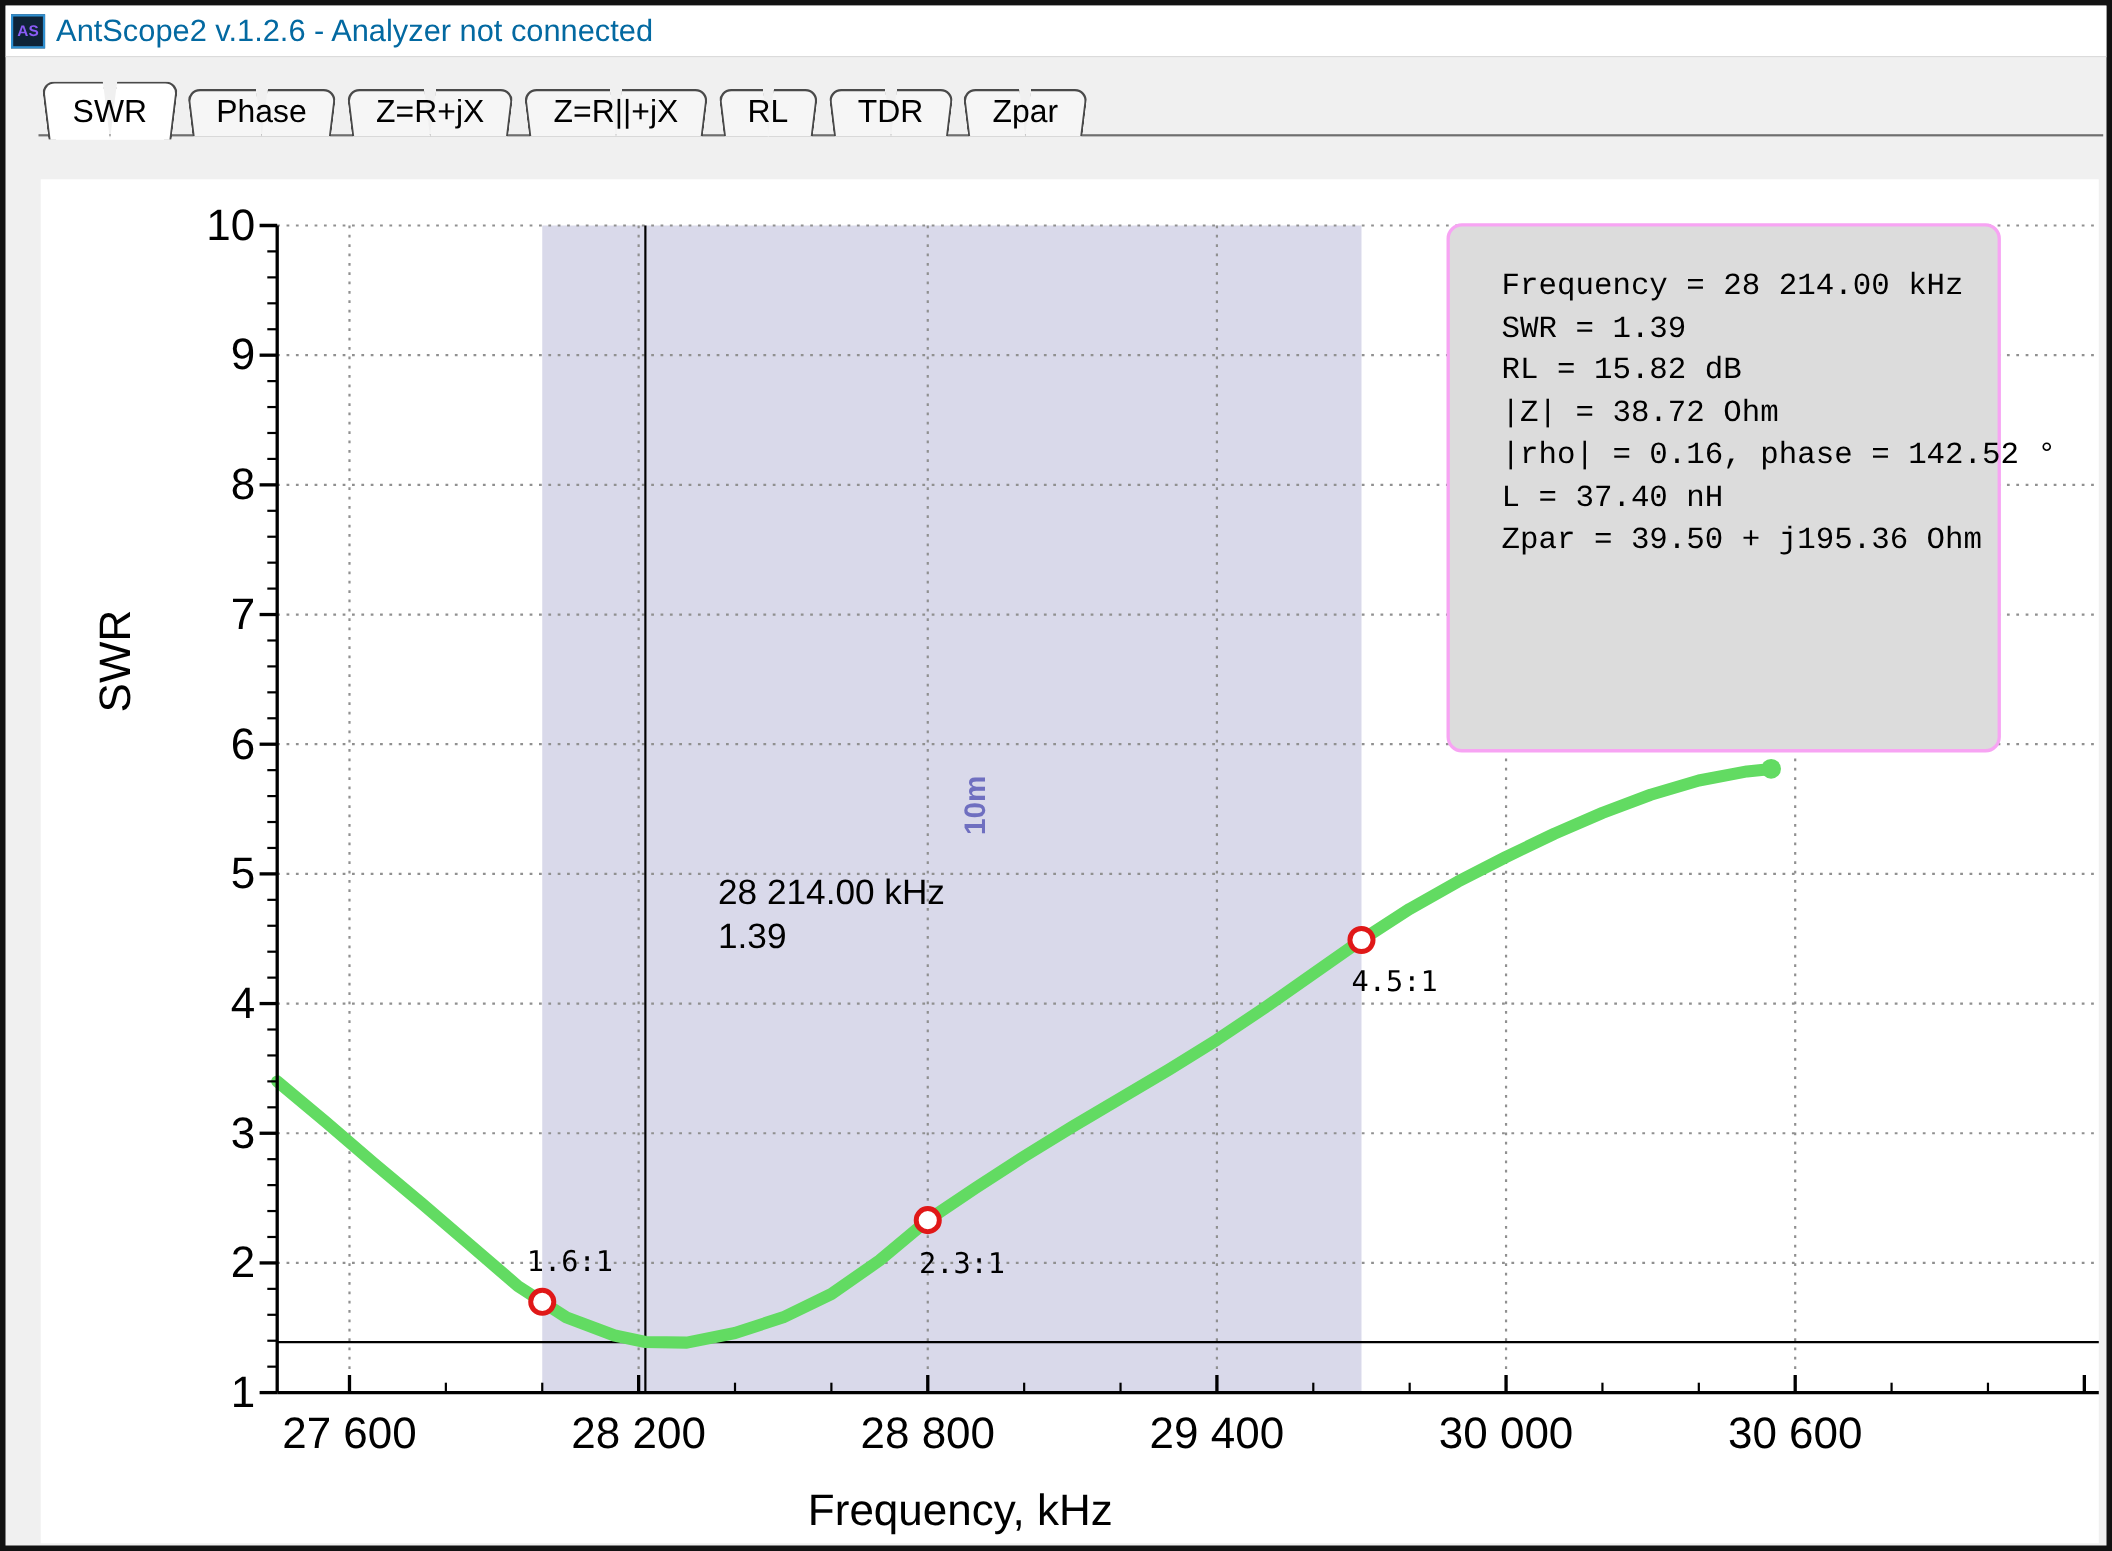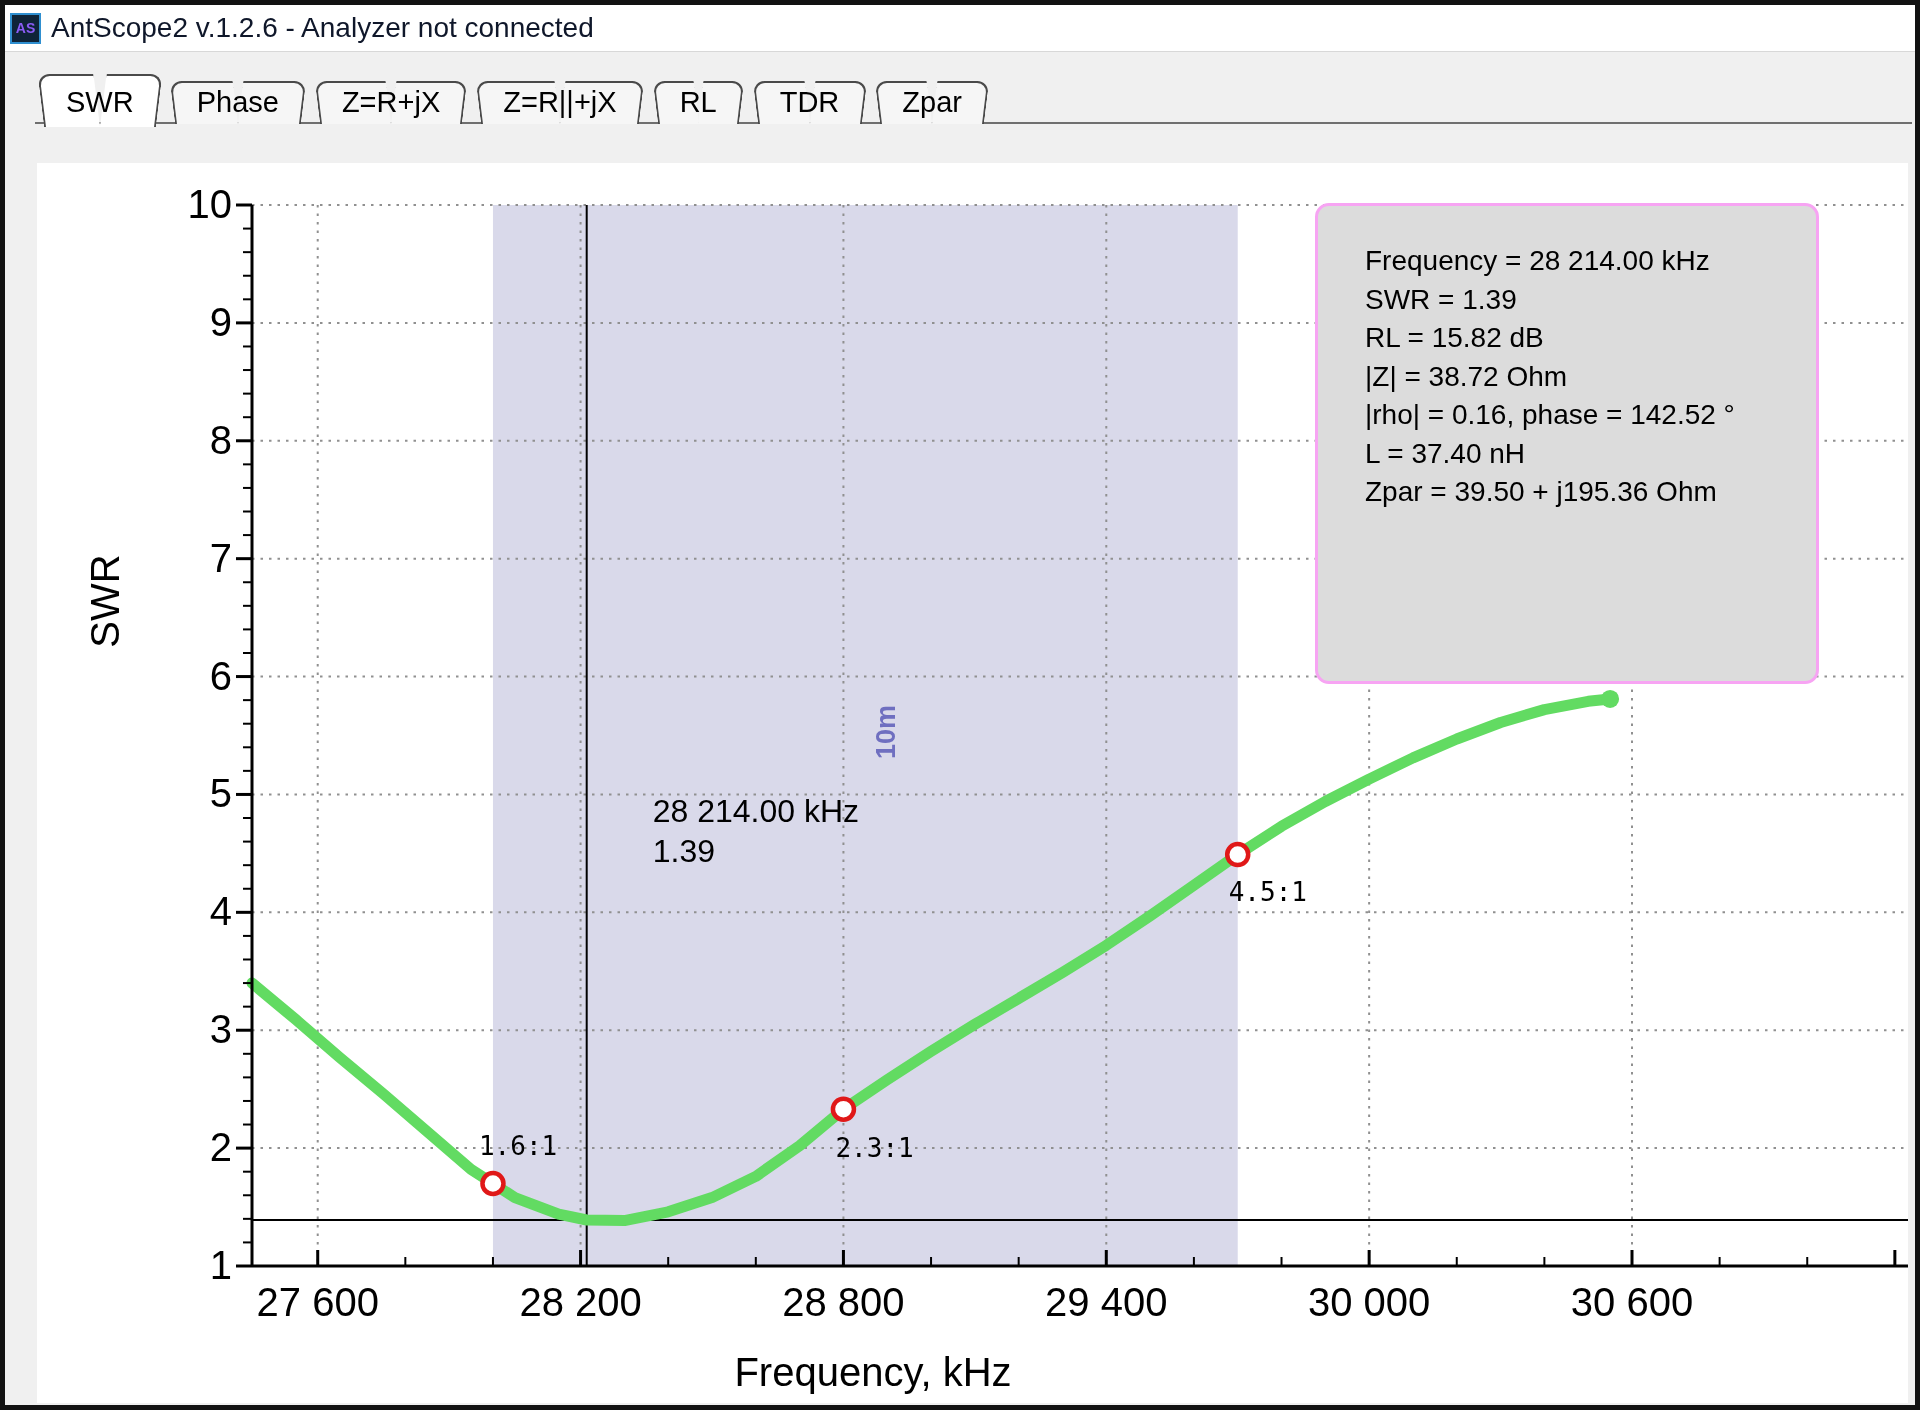--- a/index.html
+++ b/index.html
@@ -14,21 +14,21 @@
     position:absolute; left:0; top:0; right:0; height:47px;
     background:#ffffff; border-bottom:1px solid #d8d8d8;
     display:flex; align-items:center;
   }
   .app-icon {
     width:31px; height:31px; margin-left:5px;
     background:#0f2438; border:2px solid #2f8fd0;
     color:#8b5cf6; font-size:14px; font-weight:bold;
     display:flex; align-items:center; justify-content:center;
   }
-  .title-text { margin-left:10px; font-size:28px; color:#0f172a; }
+  .title-text { margin-left:10px; font-size:28px; color:#0369a1; }
   
   .tabbar {
     position:absolute; left:35px; top:69px; height:50px;
     display:flex; align-items:flex-end; z-index:6;
   }
   .tab { position:relative; height:43px; margin-right:11px; }
   .tab .bg { position:absolute; inset:0; }
   .tab .bg::before, .tab .bg::after {
     content:''; position:absolute; top:0; bottom:0; background:#f6f6f6;
     border:2px solid #4a4a4a; border-bottom:none;
@@ -68,21 +68,21 @@
   }
   .tick-label { font-family:"Liberation Sans",sans-serif; font-size:40px; fill:#000; }
   .axis-title { font-family:"Liberation Sans",sans-serif; font-size:40px; fill:#000; }
   .cursor-label { font-family:"Liberation Sans",sans-serif; font-size:32px; fill:#000; }
   .marker-label { font-family:"DejaVu Sans Mono","Liberation Mono",monospace; font-size:26px; fill:#000; }
   .band-label { font-family:"Liberation Sans",sans-serif; font-size:27px; font-weight:bold; }
   
   .infobox {
     position:absolute; left:1310px; top:198px; width:504px; height:481px;
     background:#dcdcdc; border:3px solid #f7a4f3; border-radius:14px;
-    z-index:3; padding:36px 20px 0 47px;
+    z-index:3; padding:36px 20px 0 47px;font-family:Liberation Mono, monospace;
   }
   .infobox .line { font-size:28px; line-height:38.5px; color:#000; white-space:nowrap; }
 </style>
 </head>
 <body>
 
 <div class="window">
 
   <div class="titlebar">
     <div class="app-icon">AS</div>

